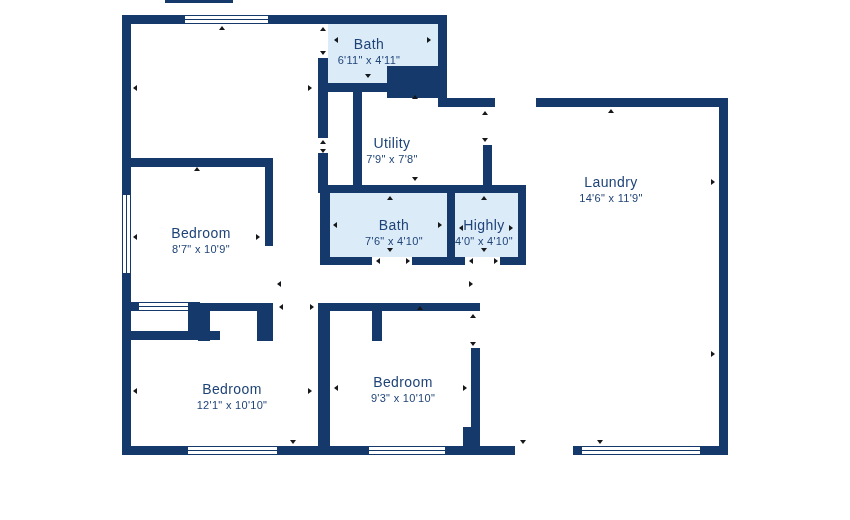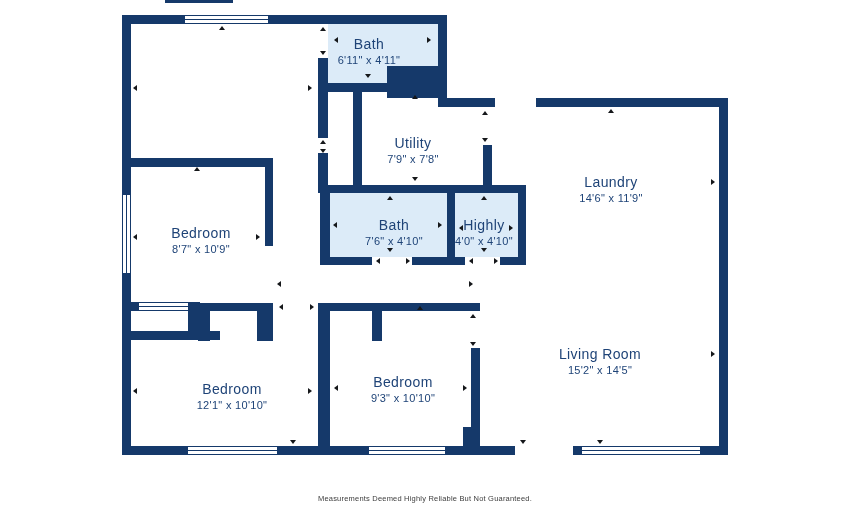--- a/index.html
+++ b/index.html
@@ -119,21 +119,21 @@
   <i class="t tu" style="left:470px;top:314px"></i>
   <i class="t td" style="left:470px;top:342px"></i>
   <i class="t tr" style="left:711px;top:351px"></i>
   <i class="t td" style="left:597px;top:440px"></i>
   <i class="t td" style="left:520px;top:440px"></i>
 
   <div class="lbl" style="left:369px;top:51px">
     <div class="rn">Bath</div>
     <div class="rd">6'11" x 4'11"</div>
   </div>
-  <div class="lbl" style="left:413px;top:150px">
+  <div class="lbl" style="left:392px;top:150px">
     <div class="rn">Utility</div>
     <div class="rd">7'9" x 7'8"</div>
   </div>
   <div class="lbl" style="left:611px;top:189px">
     <div class="rn">Laundry</div>
     <div class="rd">14'6" x 11'9"</div>
   </div>
   <div class="lbl" style="left:201px;top:240px">
     <div class="rn">Bedroom</div>
     <div class="rd">8'7" x 10'9"</div>
@@ -147,19 +147,14 @@
     <div class="rd">4'0" x 4'10"</div>
   </div>
   <div class="lbl" style="left:232px;top:396px">
     <div class="rn">Bedroom</div>
     <div class="rd">12'1" x 10'10"</div>
   </div>
   <div class="lbl" style="left:403px;top:389px">
     <div class="rn">Bedroom</div>
     <div class="rd">9'3" x 10'10"</div>
   </div>
-  <div class="lbl" style="left:600px;top:361px">
-    <div class="rn">Living Room</div>
-    <div class="rd">15'2" x 14'5"</div>
-  </div>
 
-  <div id="footer">Measurements Deemed Highly Reliable But Not Guaranteed.</div>
 </div>
 
 </body></html>

